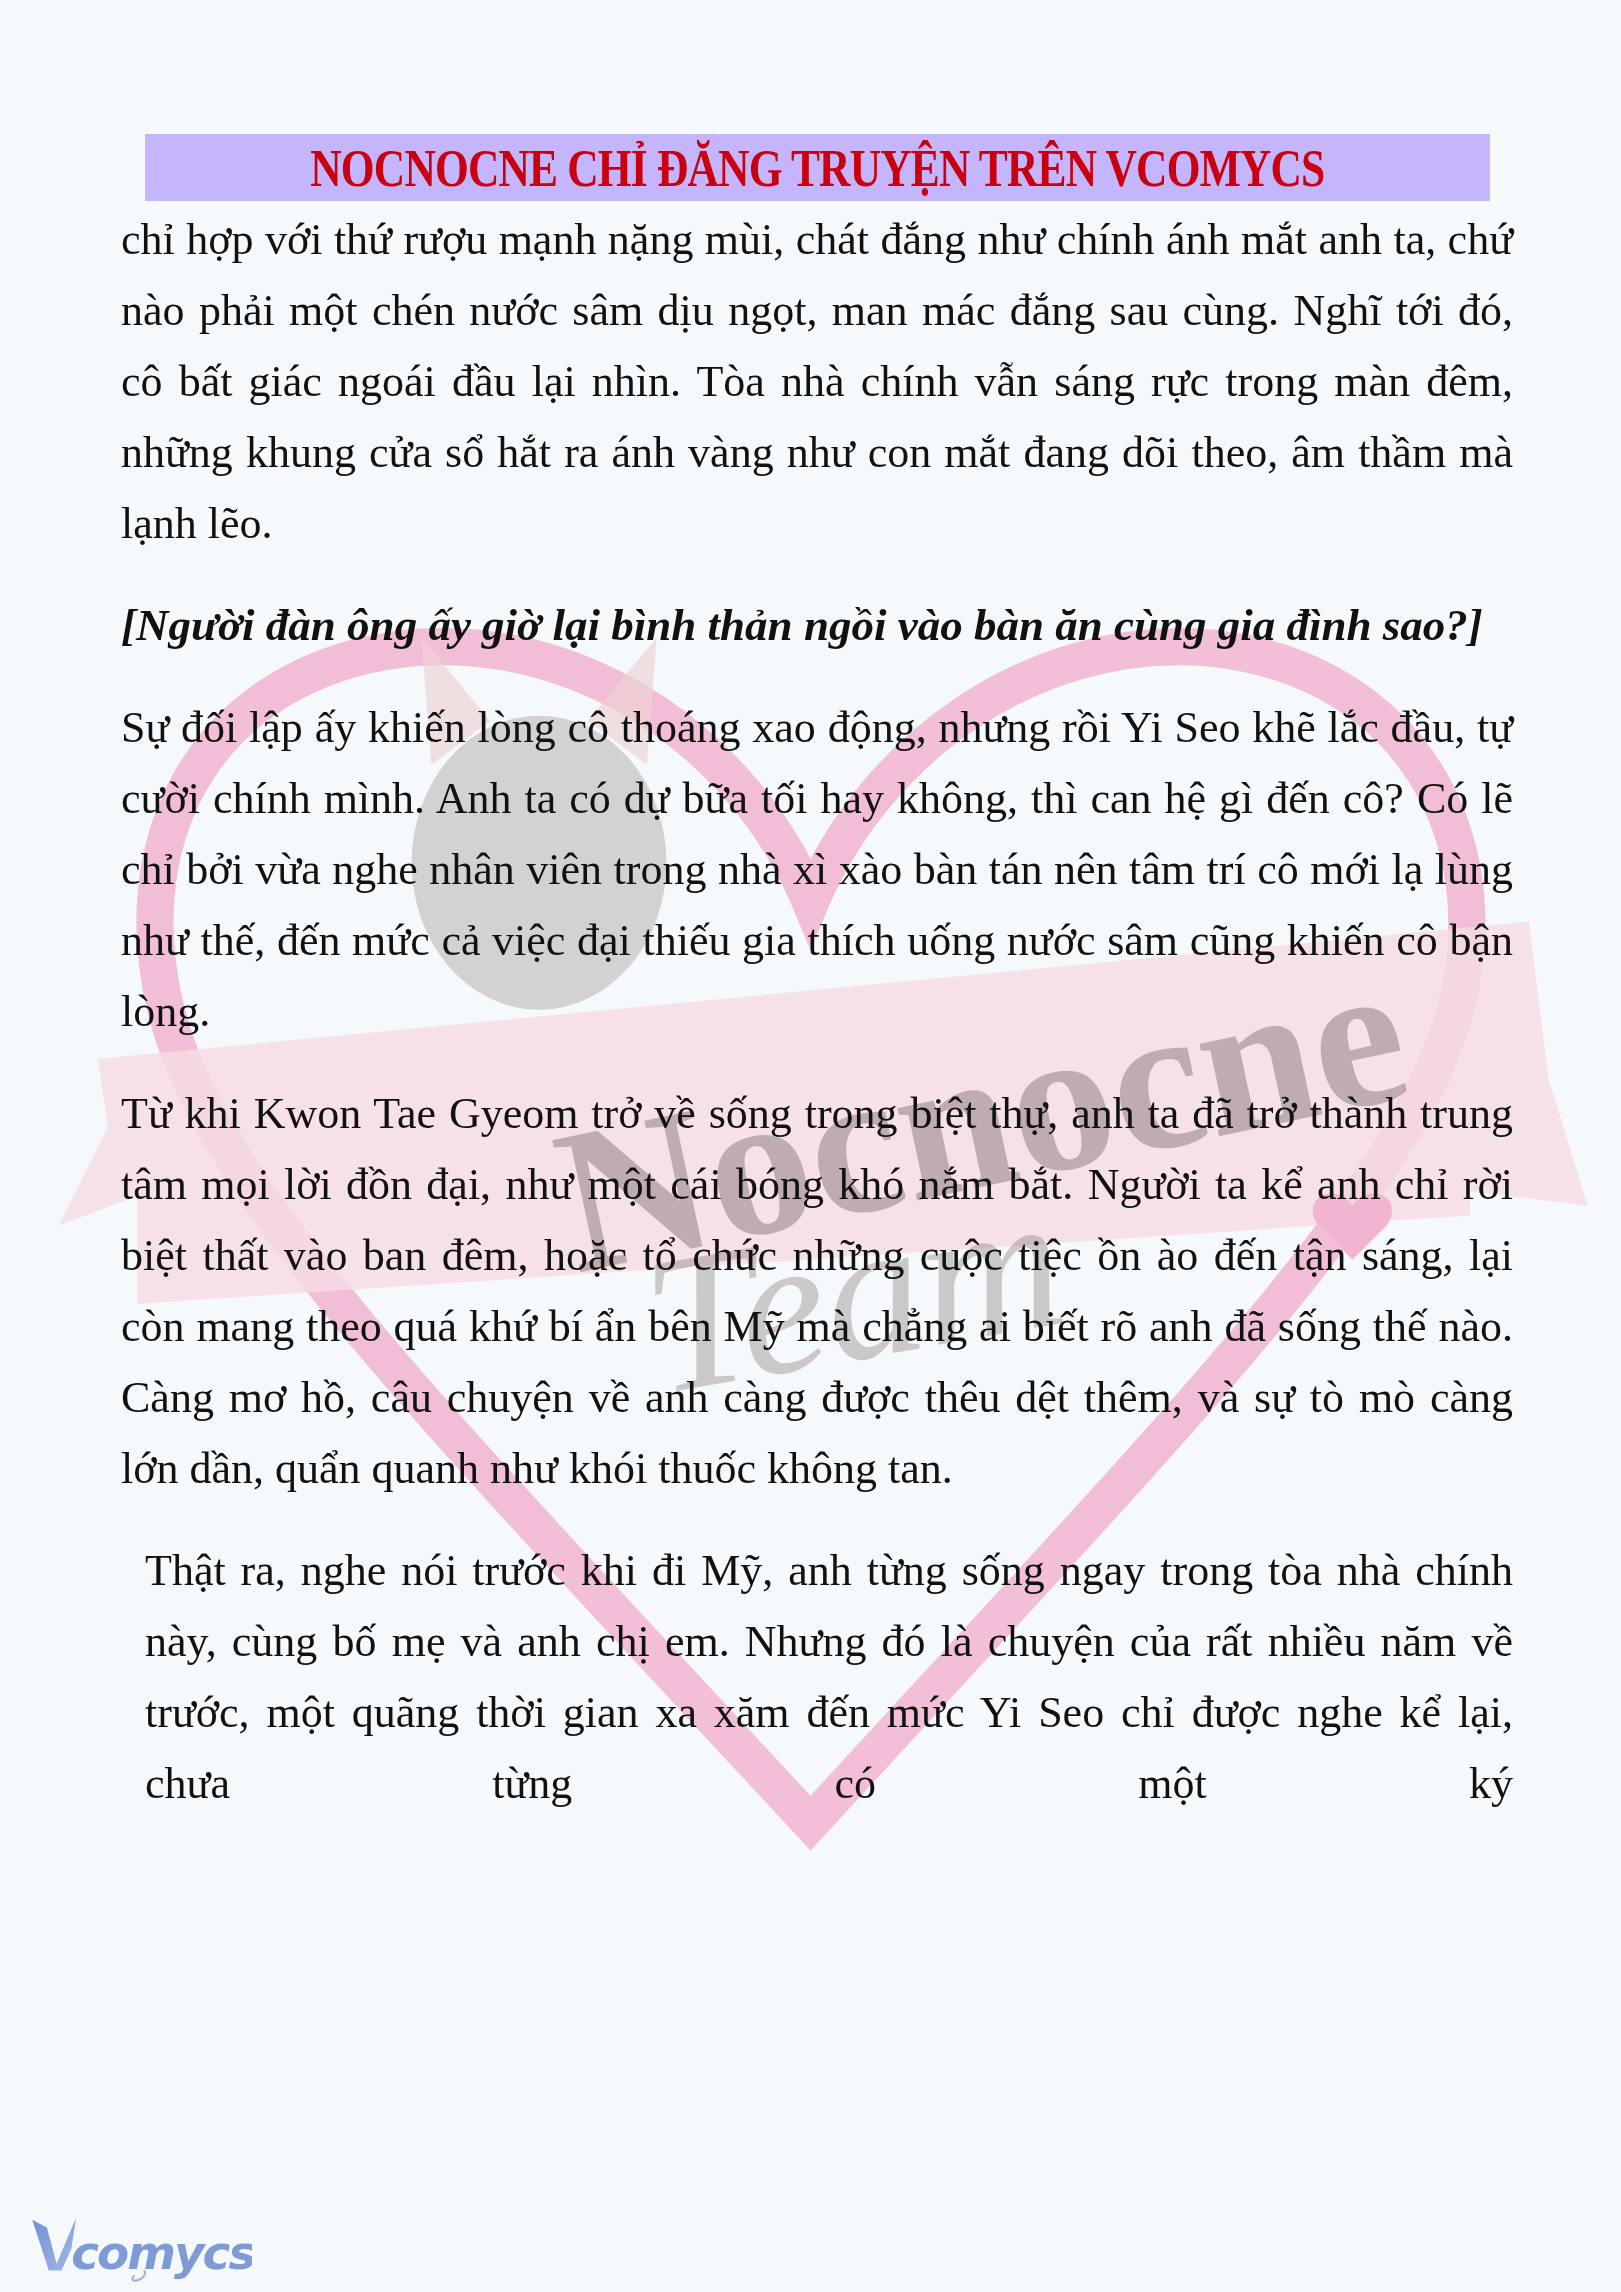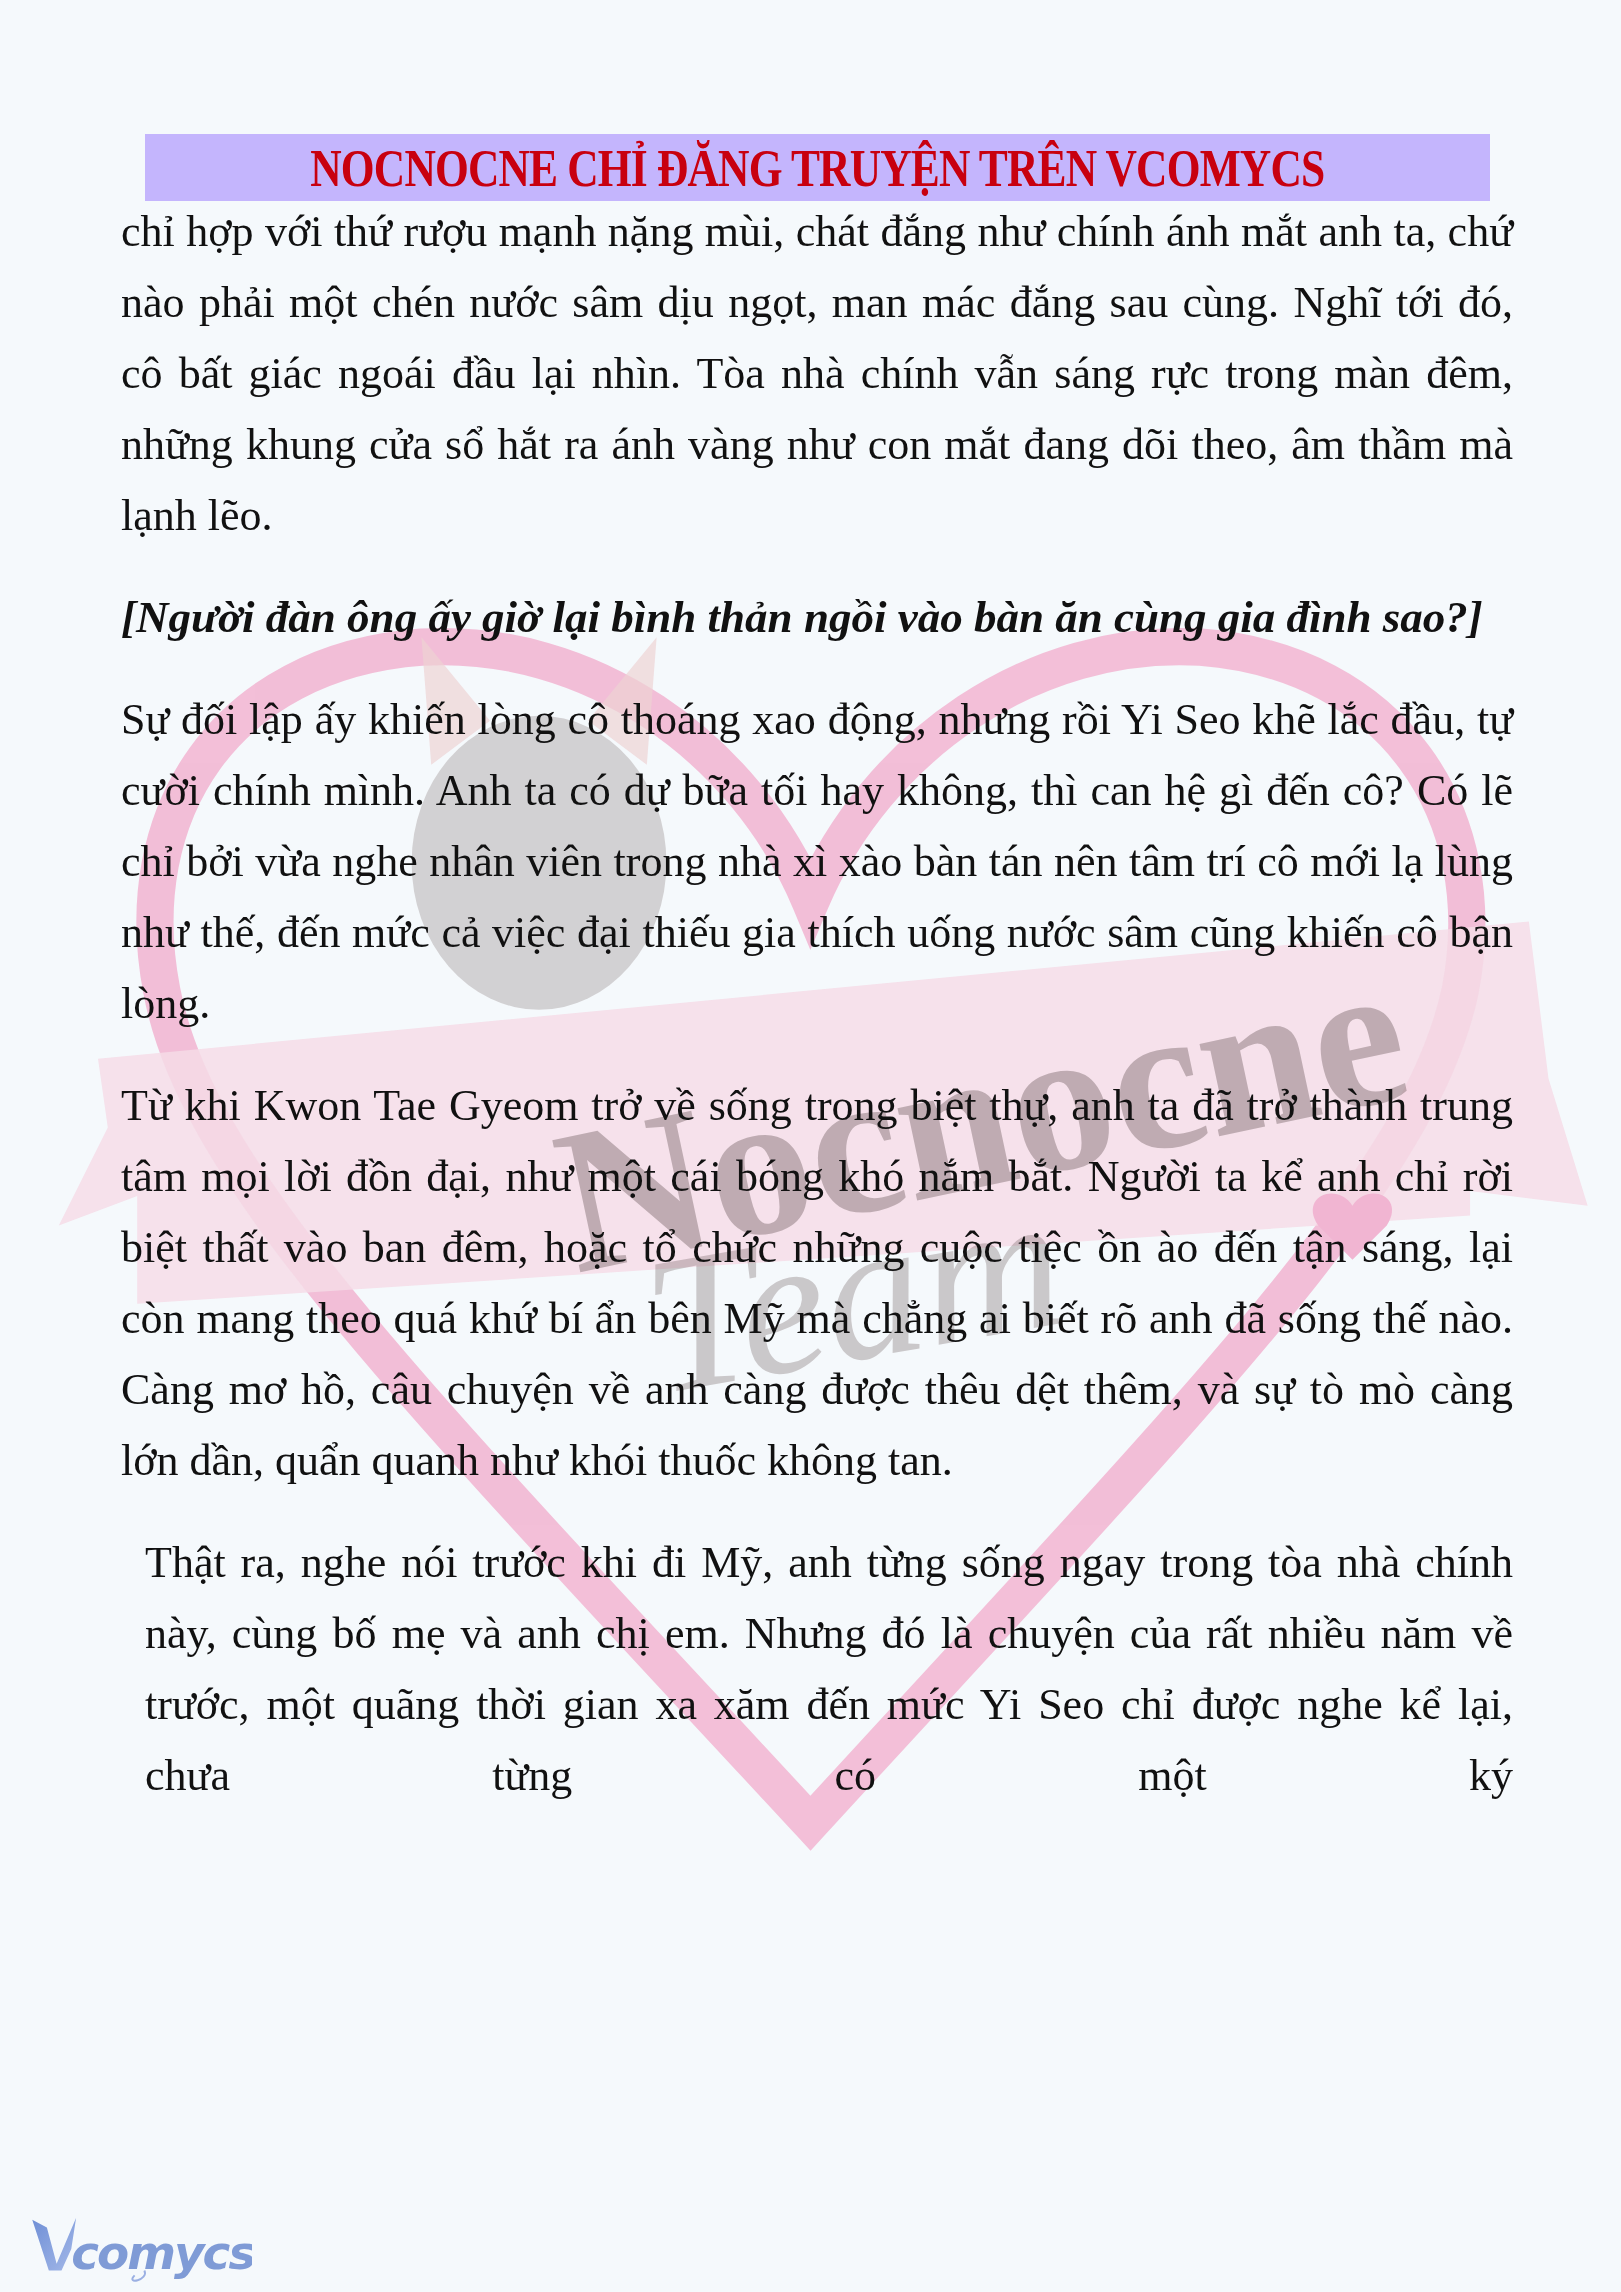--- a/index.html
+++ b/index.html
@@ -1,20 +1,20 @@
 <!DOCTYPE html>
 <html><head>
 <meta charset="utf-8">
 <style>
   html, body { margin:0; padding:0; }
   body { width:1621px; height:2293px; background:#f5f9fc; position:relative; overflow:hidden; font-family:"Liberation Serif","DejaVu Serif",serif; color:#111; }
   .watermark { position:absolute; left:0; top:0; width:1621px; height:2293px; pointer-events:none; }
   .header-banner { position:absolute; left:145px; top:98px; width:1345px; height:67px; background:#c4b5fd; display:flex; align-items:center; justify-content:center;margin-top:36px; }
   .header-banner span { color:#c8000f; font-weight:bold; font-size:53px; letter-spacing:-1px; transform:scaleX(0.82); white-space:nowrap; display:inline-block; }
-  .content { position:absolute; left:121px; top:196px; width:1392px; }
+  .content { position:absolute; left:121px; top:204px; width:1392px; }
   .para { font-size:44px; line-height:71px; text-align:justify; margin:0 0 31px 0; text-align-last:left; }
   .para.italic { font-style:italic; font-weight:bold; font-size:45px; }
   .para.last { text-align-last:justify;margin-left:24px; }
   .logo { position:absolute; left:27.4px; top:2210px; width:225px; height:78px; }
 </style>
 </head>
 <body>
 
 <svg class="watermark" viewBox="0 0 1654 2339" xmlns="http://www.w3.org/2000/svg">
   <g opacity="0.55">

